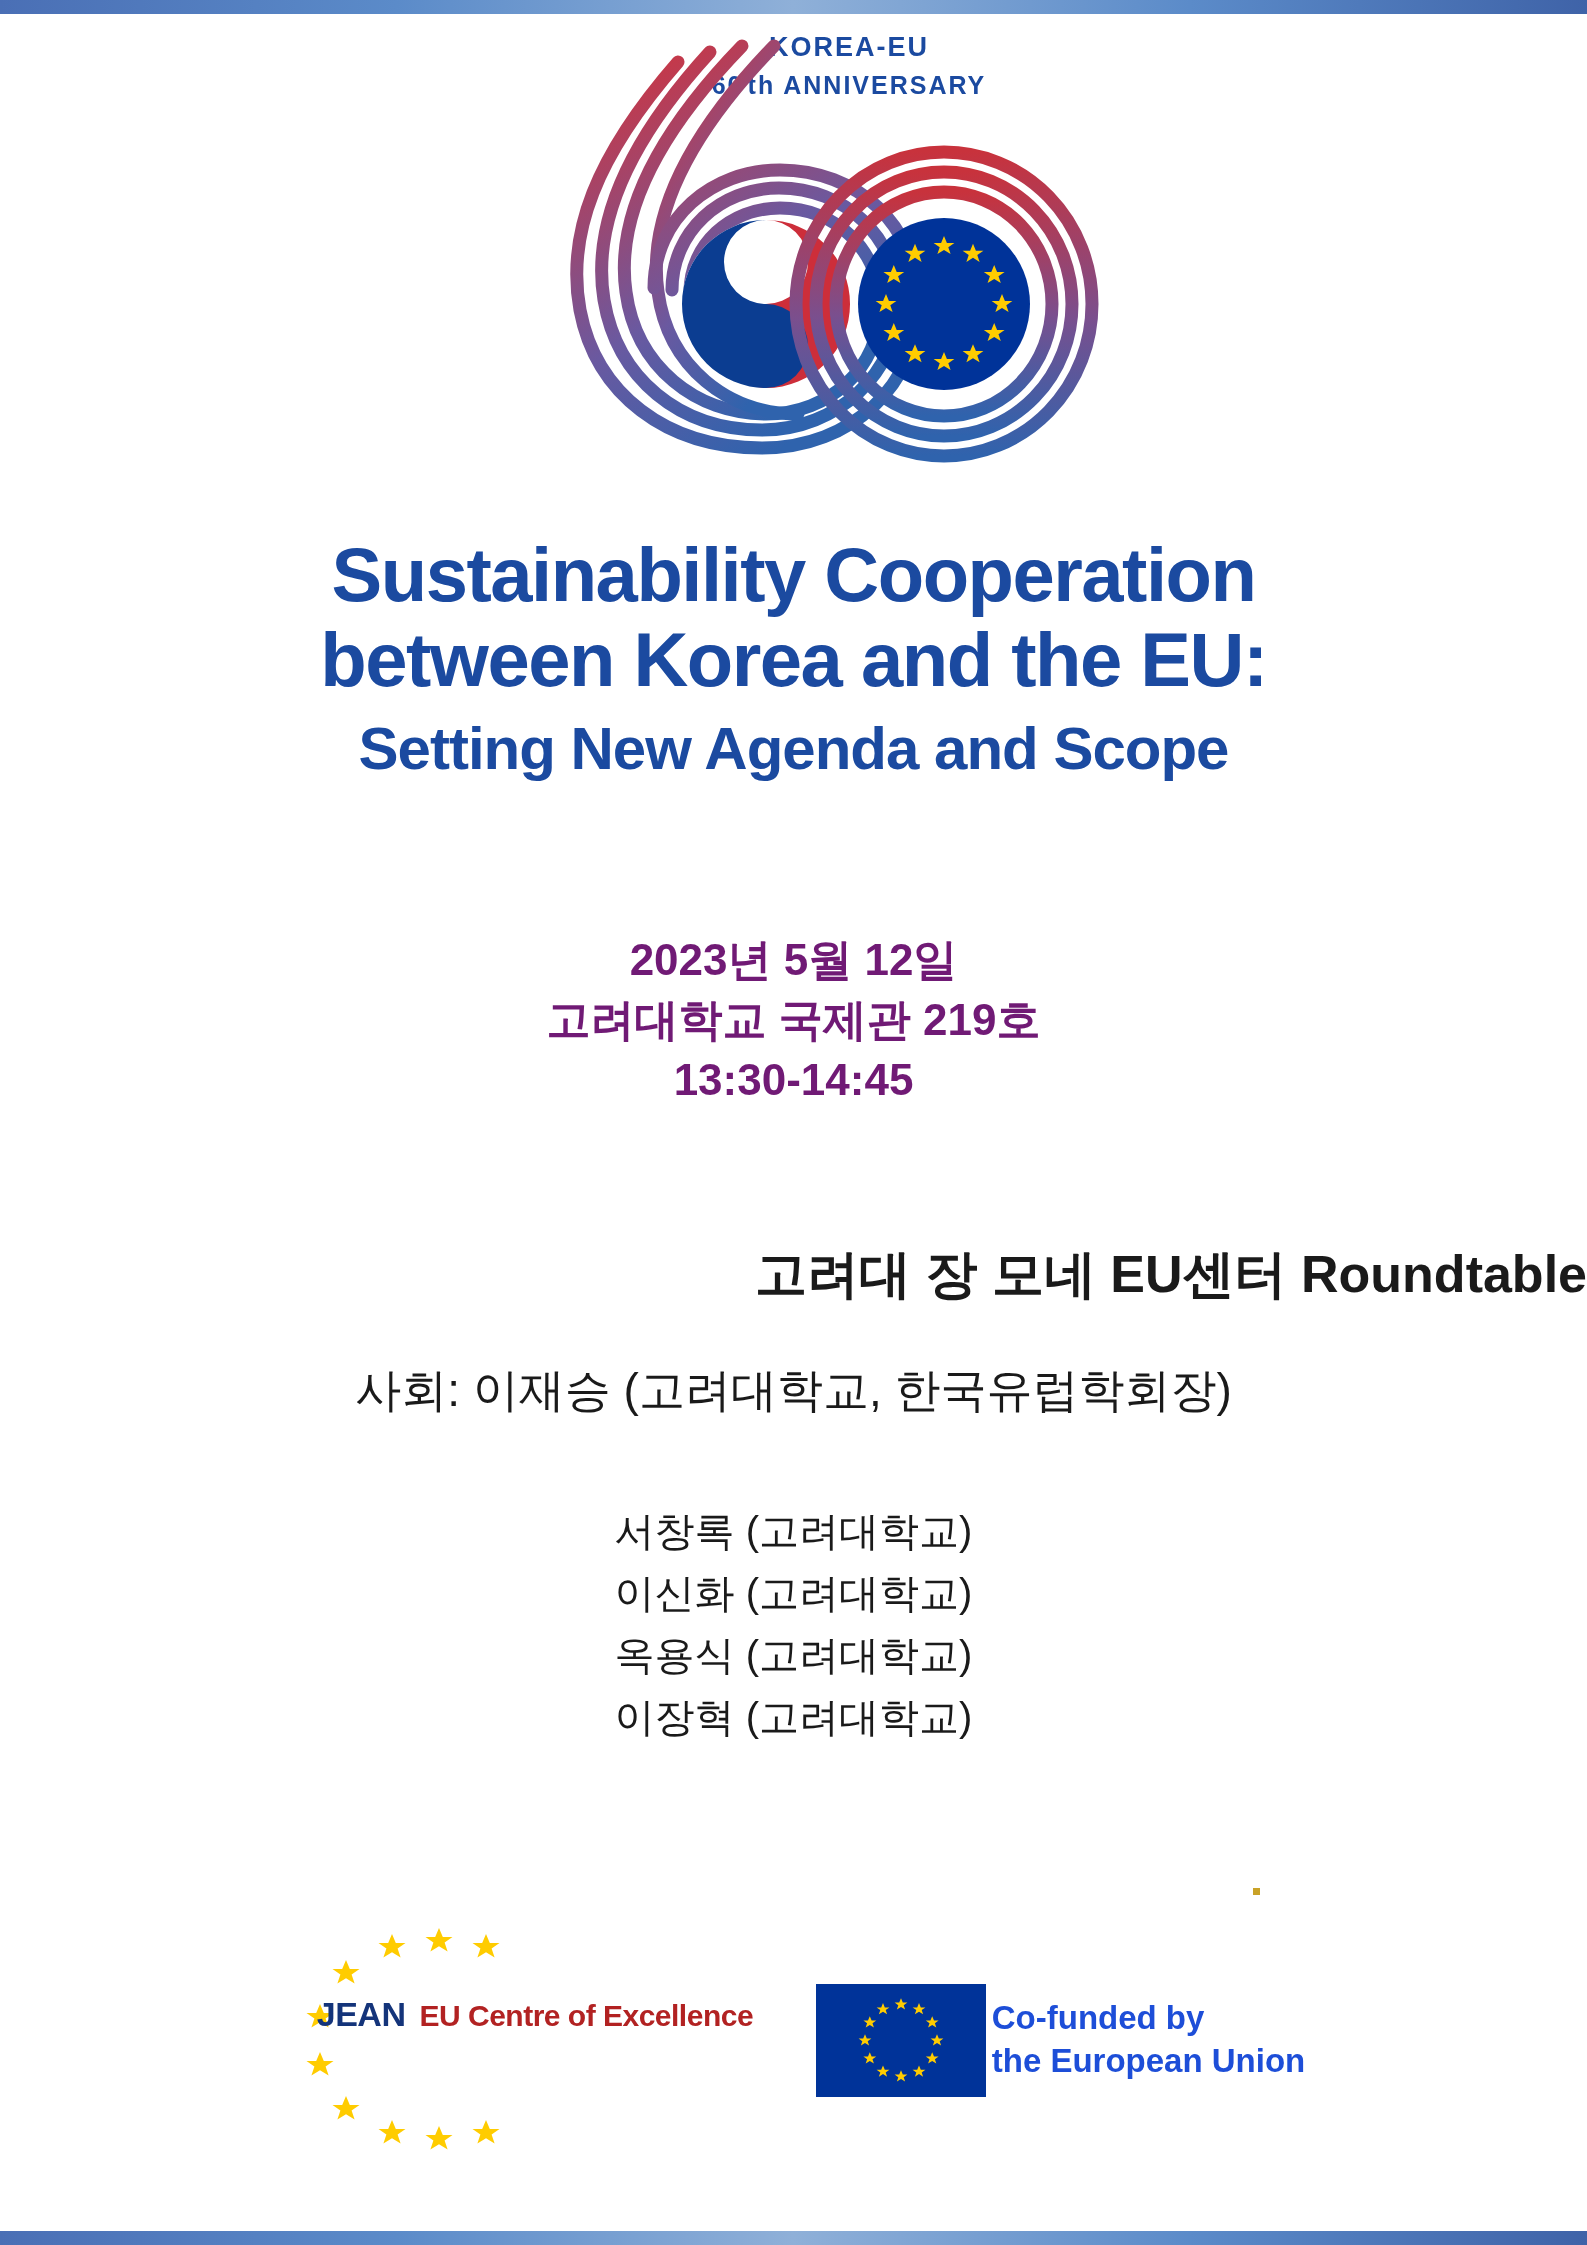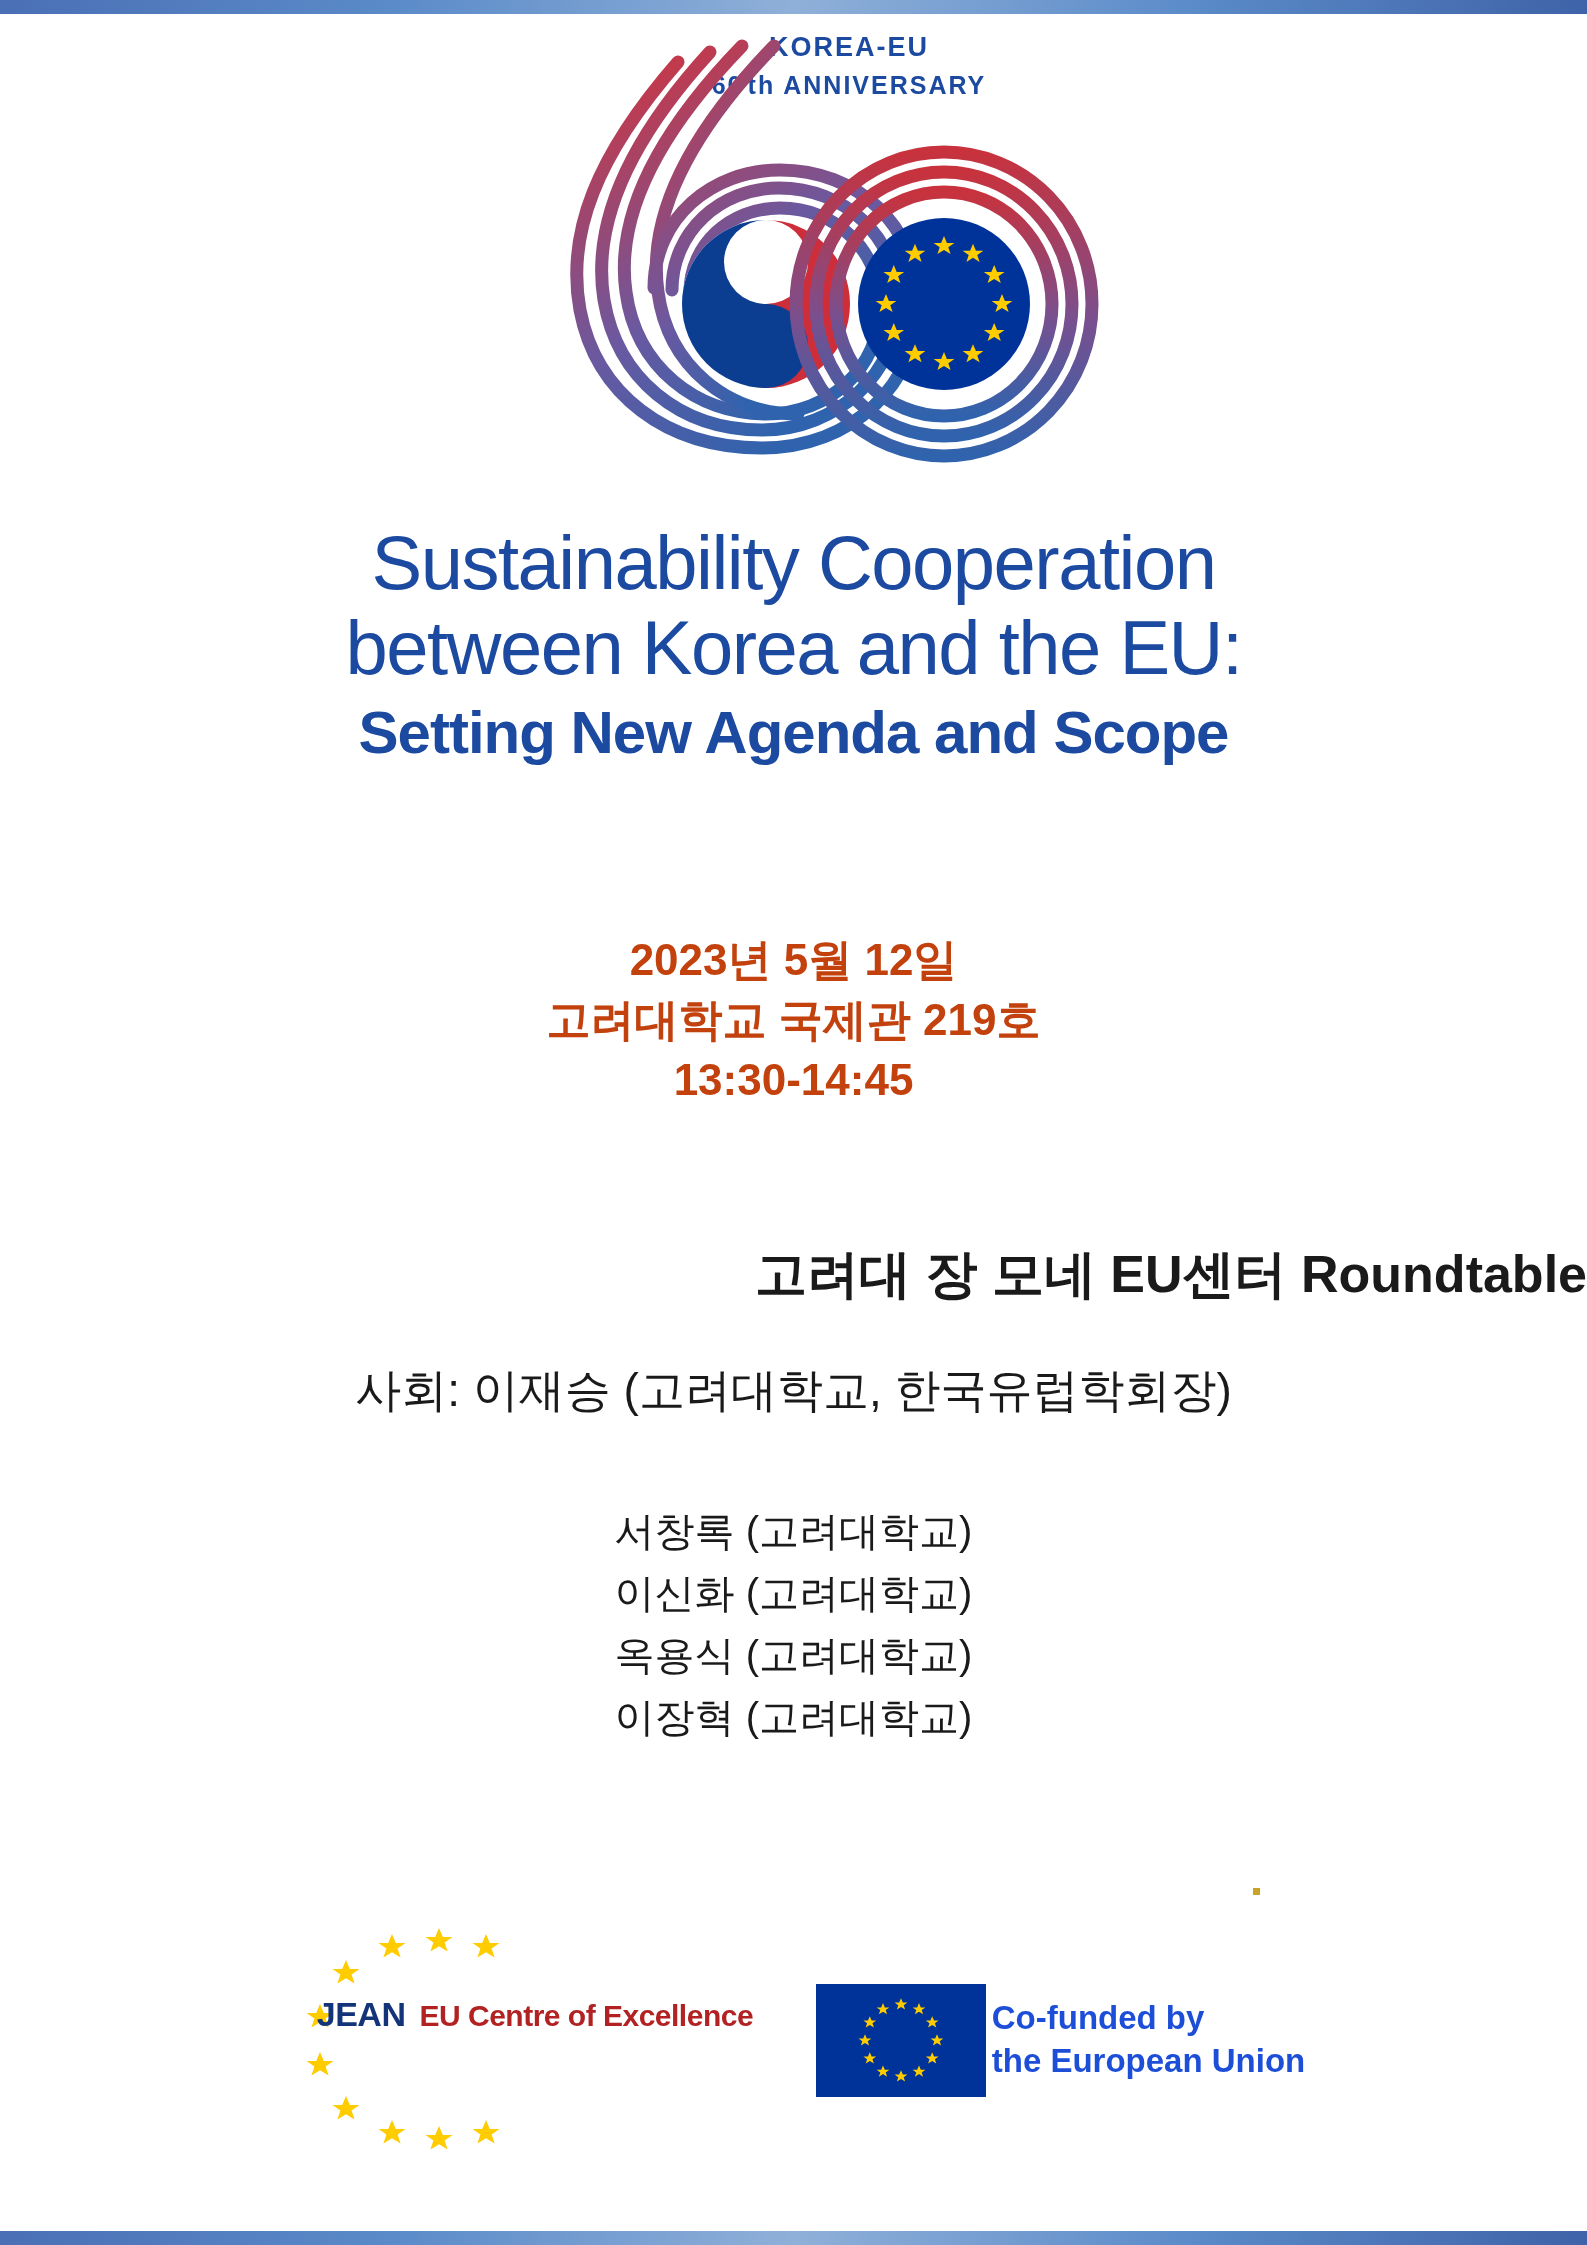--- a/index.html
+++ b/index.html
@@ -50,43 +50,43 @@
   
   .title-block {
     position: absolute;
     top: 520px;
     left: 0;
     width: 100%;
     text-align: center;
   }
   .title-main {
     font-size: 76px;
-    font-weight: normal;
+    font-weight: bold;
     color: #1b4aa0;
     line-height: 1.12;
     letter-spacing: -1.5px;
-    margin: 0 auto;
+    margin: 12px auto;
     max-width: 1250px;
   }
   .title-sub {
     font-size: 60px;
     font-weight: bold;
     color: #1b4aa0;
     letter-spacing: -1px;
     margin-top: 8px;
   }
 
   
   .details {
     position: absolute;
     top: 930px;
     left: 0;
     width: 100%;
     text-align: center;
-    color: #c2410c;
+    color: #701a75;
     font-size: 44px;
     font-weight: bold;
     line-height: 1.36;
   }
 
   
   .roundtable-title {
     position: absolute;
     top: 1240px;
     left: 0;

